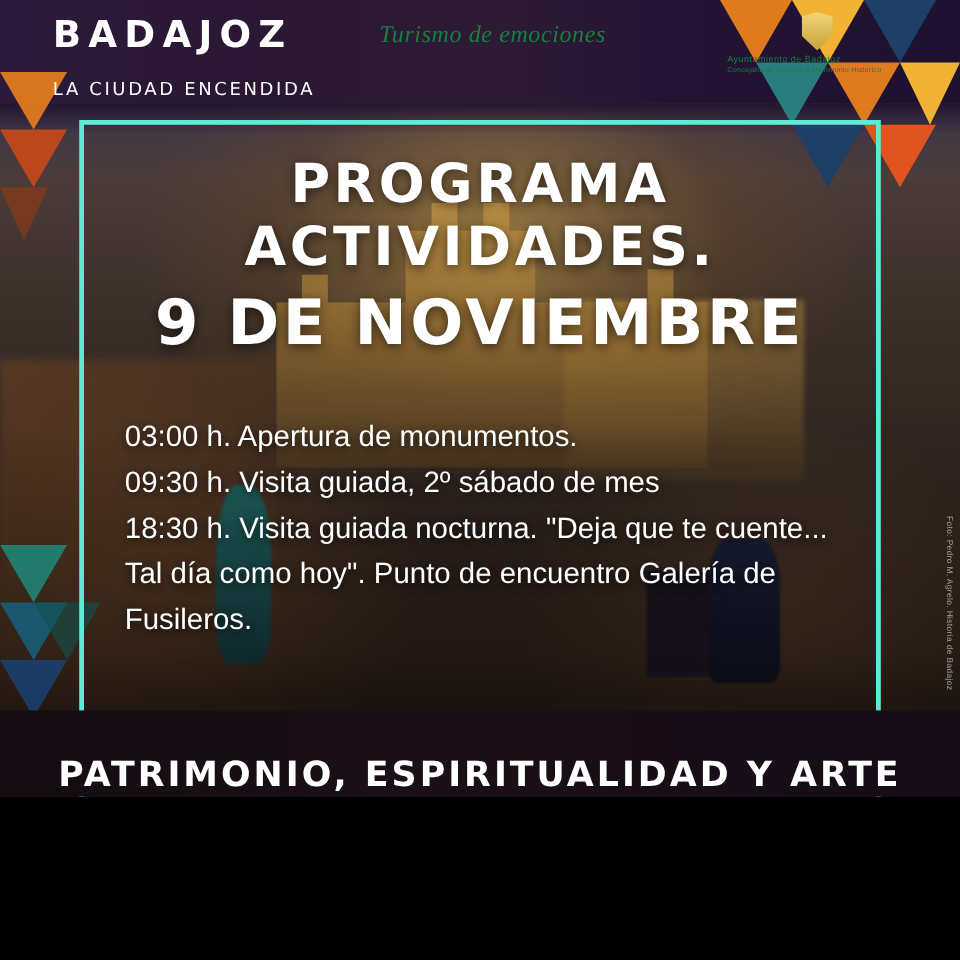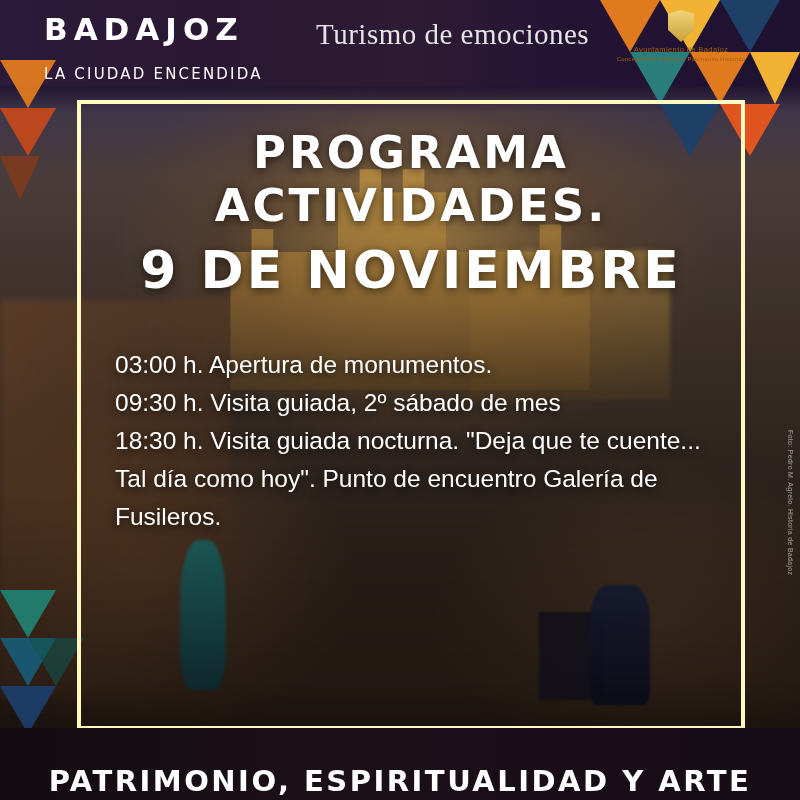--- a/index.html
+++ b/index.html
@@ -6,21 +6,21 @@
     margin: 0;
     padding: 0;
     background: #000;
   }
   body {
     font-family: "Liberation Sans", sans-serif;
   }
   .poster {
     position: relative;
     width: 800px;
-    height: 800px;
+    height: 664px;
     overflow: hidden;
     background: #1a1714;
   }
 
   
   .bg {
     position: absolute;
     inset: 0;
     background:
       radial-gradient(ellipse 420px 300px at 52% 30%, rgba(214,168,74,0.55) 0%, rgba(120,80,35,0.25) 45%, rgba(0,0,0,0) 72%),
@@ -104,52 +104,52 @@
     font-size: 31px; letter-spacing: 6px; font-weight: bold;
     font-family: "DejaVu Sans", sans-serif;
     line-height: 1;
   }
   .brand-sub {
     font-size: 15px; letter-spacing: 2.2px; margin-top: 20px;
     font-family: "DejaVu Sans", sans-serif;
   }
   .tagline {
     position: absolute; left: 316px; top: 18px;
-    color: #e5e5e5;
+    color: #15803d;
     font-family: "Liberation Serif", serif;
-    font-size: 29px;
+    font-style: italic;
+    font-size: 20px;
     letter-spacing: 0.5px;
   }
 
   
   .tri-wrap { position: absolute; right: 0; top: 0; width: 200px; height: 190px; }
 
   .lt-wrap { position: absolute; left: 0; top: 60px; width: 120px; height: 170px; }
   .bl-wrap { position: absolute; left: 0; bottom: 0; width: 150px; height: 210px; }
 
   .crest {
     position: absolute; right: 44px; top: 10px;
-    width: 150px; text-align: center; color: #a16207;
+    width: 150px; text-align: left; color: #15803d;
   }
   .crest-shield {
     width: 26px; height: 32px; margin: 0 auto 3px auto;
     background: linear-gradient(180deg,#f2d479,#c9a23b);
     clip-path: polygon(50% 0%, 100% 12%, 100% 62%, 50% 100%, 0% 62%, 0% 12%);
   }
   .crest-l1 { font-size: 7.5px; letter-spacing: .4px; }
   .crest-l2 { font-size: 6px; letter-spacing: .2px; margin-top: 2px; }
 
   
   .frame {
     position: absolute;
     left: 66px; top: 100px;
     width: 668px; height: 630px;
-    border: 4px solid #fef9c3;
+    border: 4px solid #5eead4;
     box-sizing: border-box;
-    margin-left: 11px;
   }
   .heading {
     text-align: center;
     color: #ffffff;
     font-family: "DejaVu Sans", sans-serif;
     font-weight: bold;
     letter-spacing: 3px;
     text-shadow: 0 2px 10px rgba(0,0,0,.6);
   }
   .heading .l1 { font-size: 45px; margin-top: 22px; }

